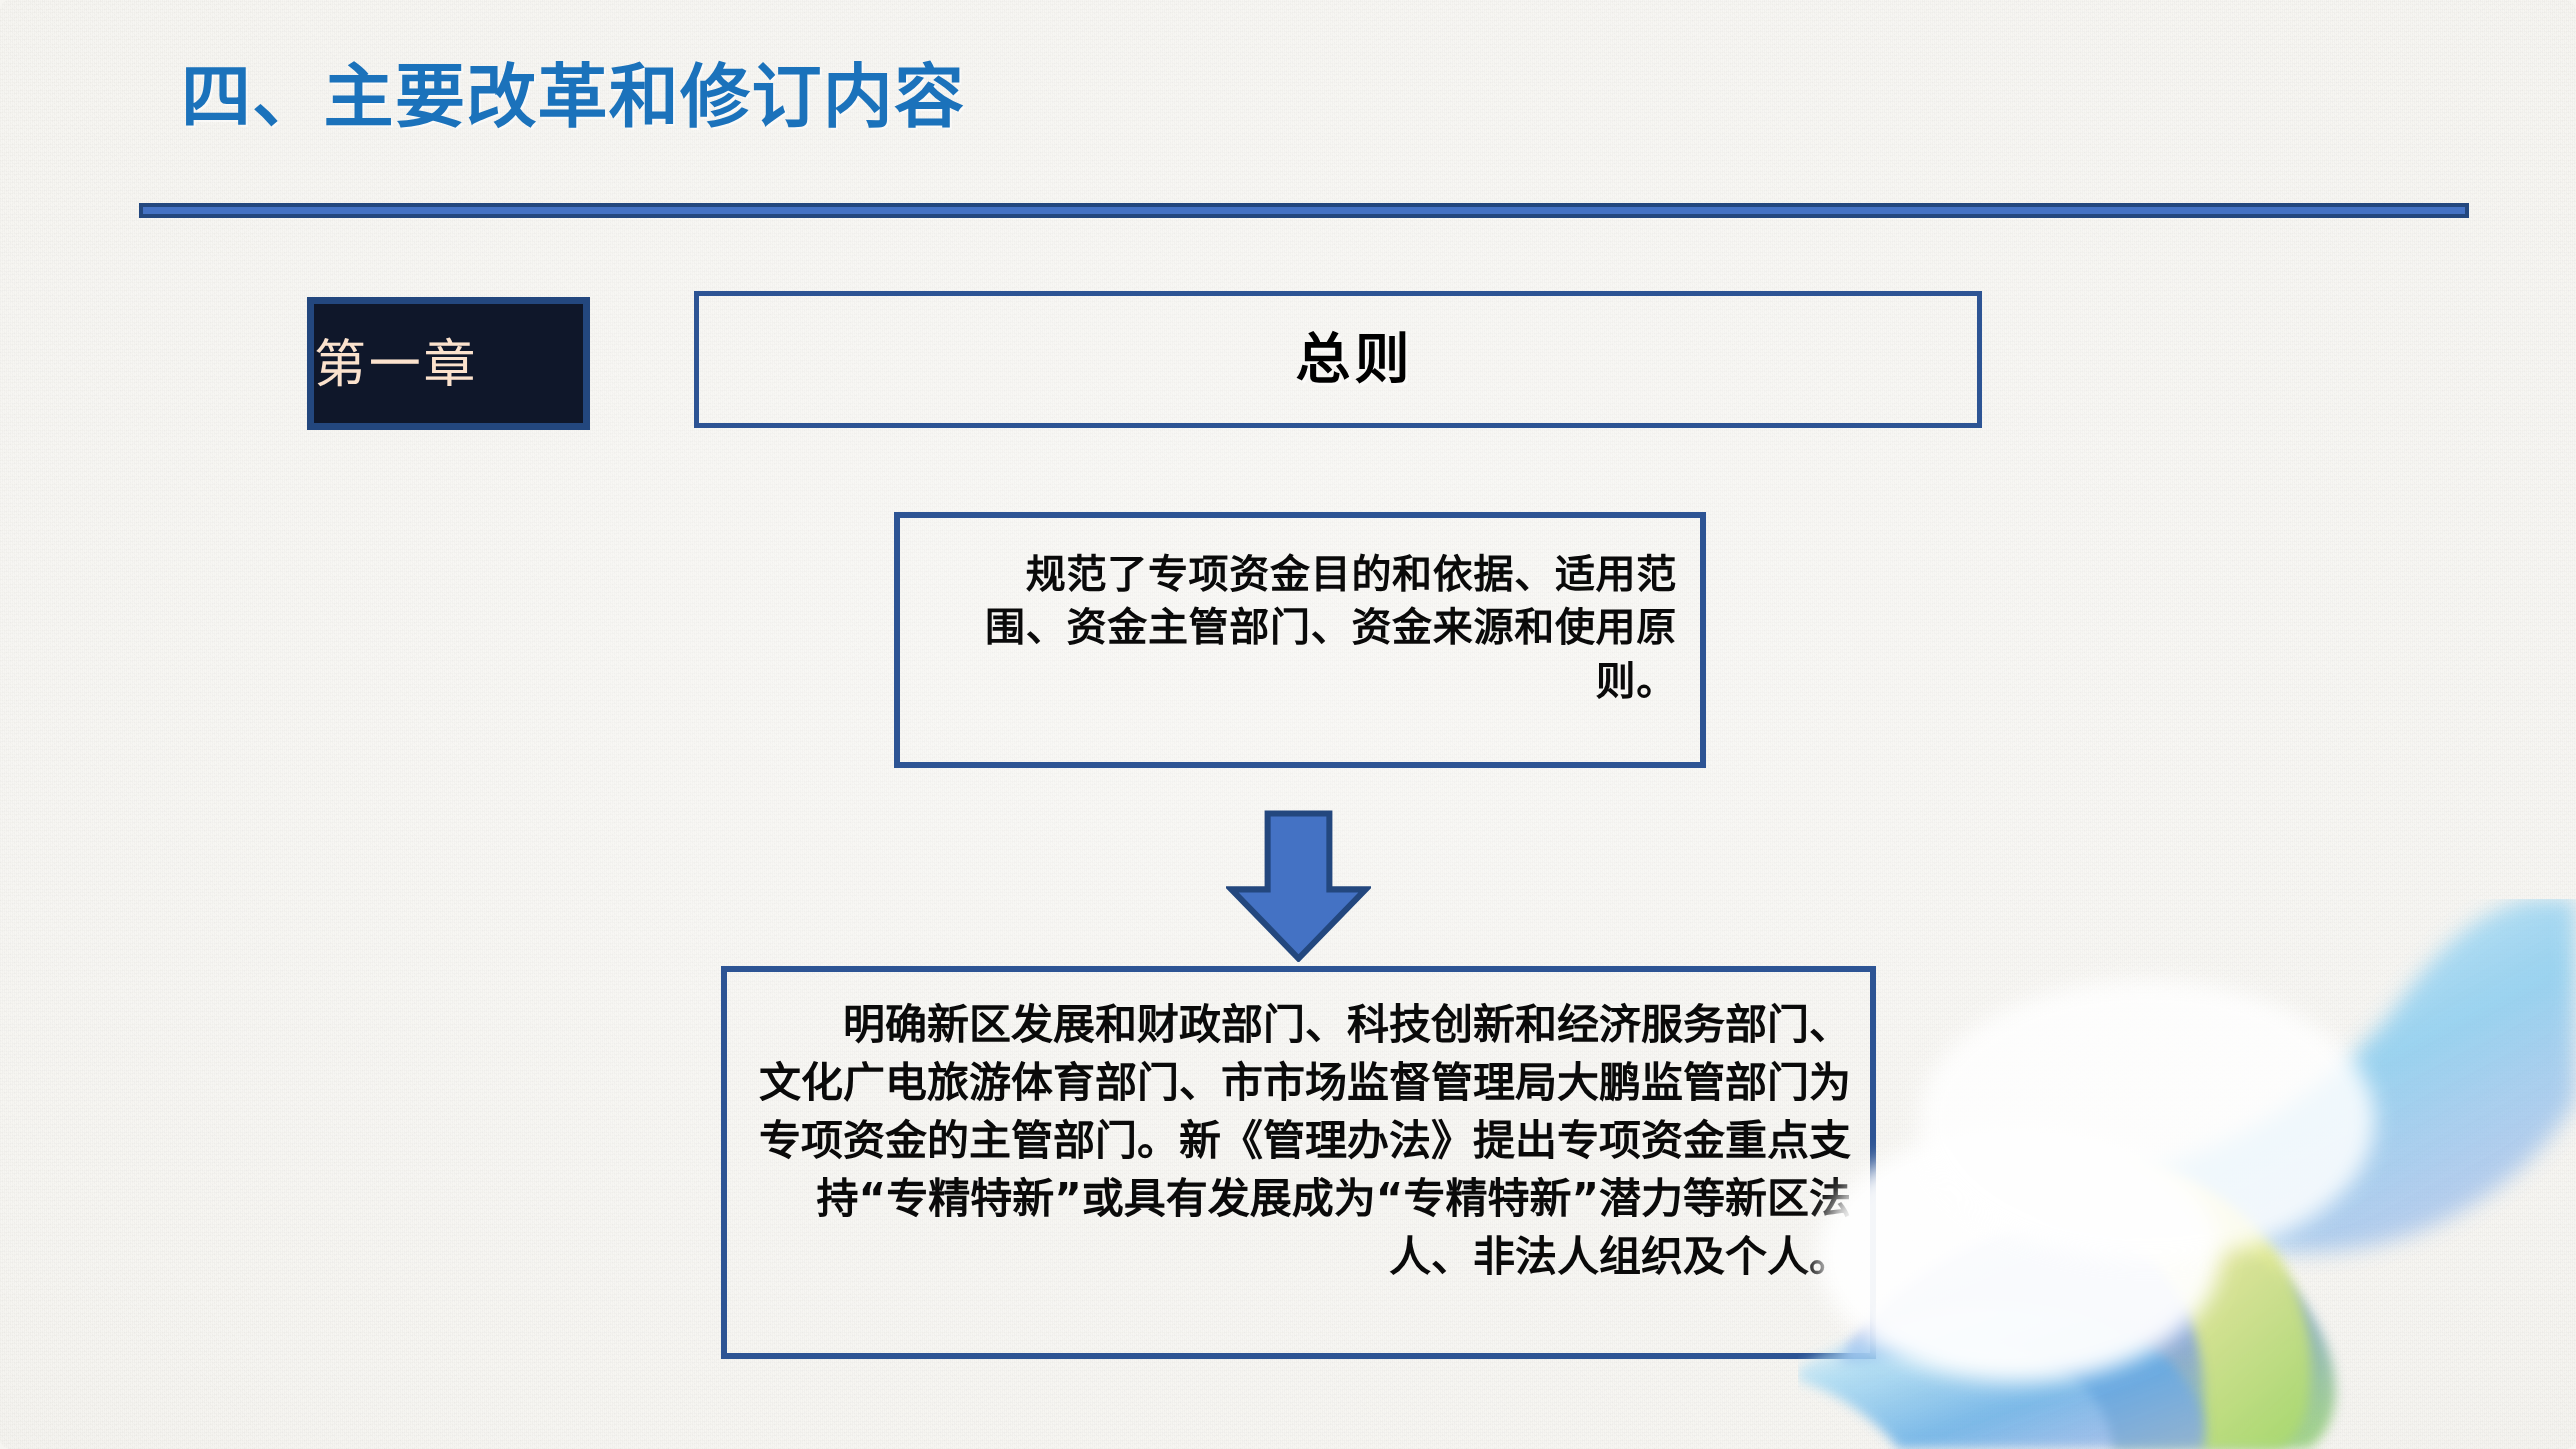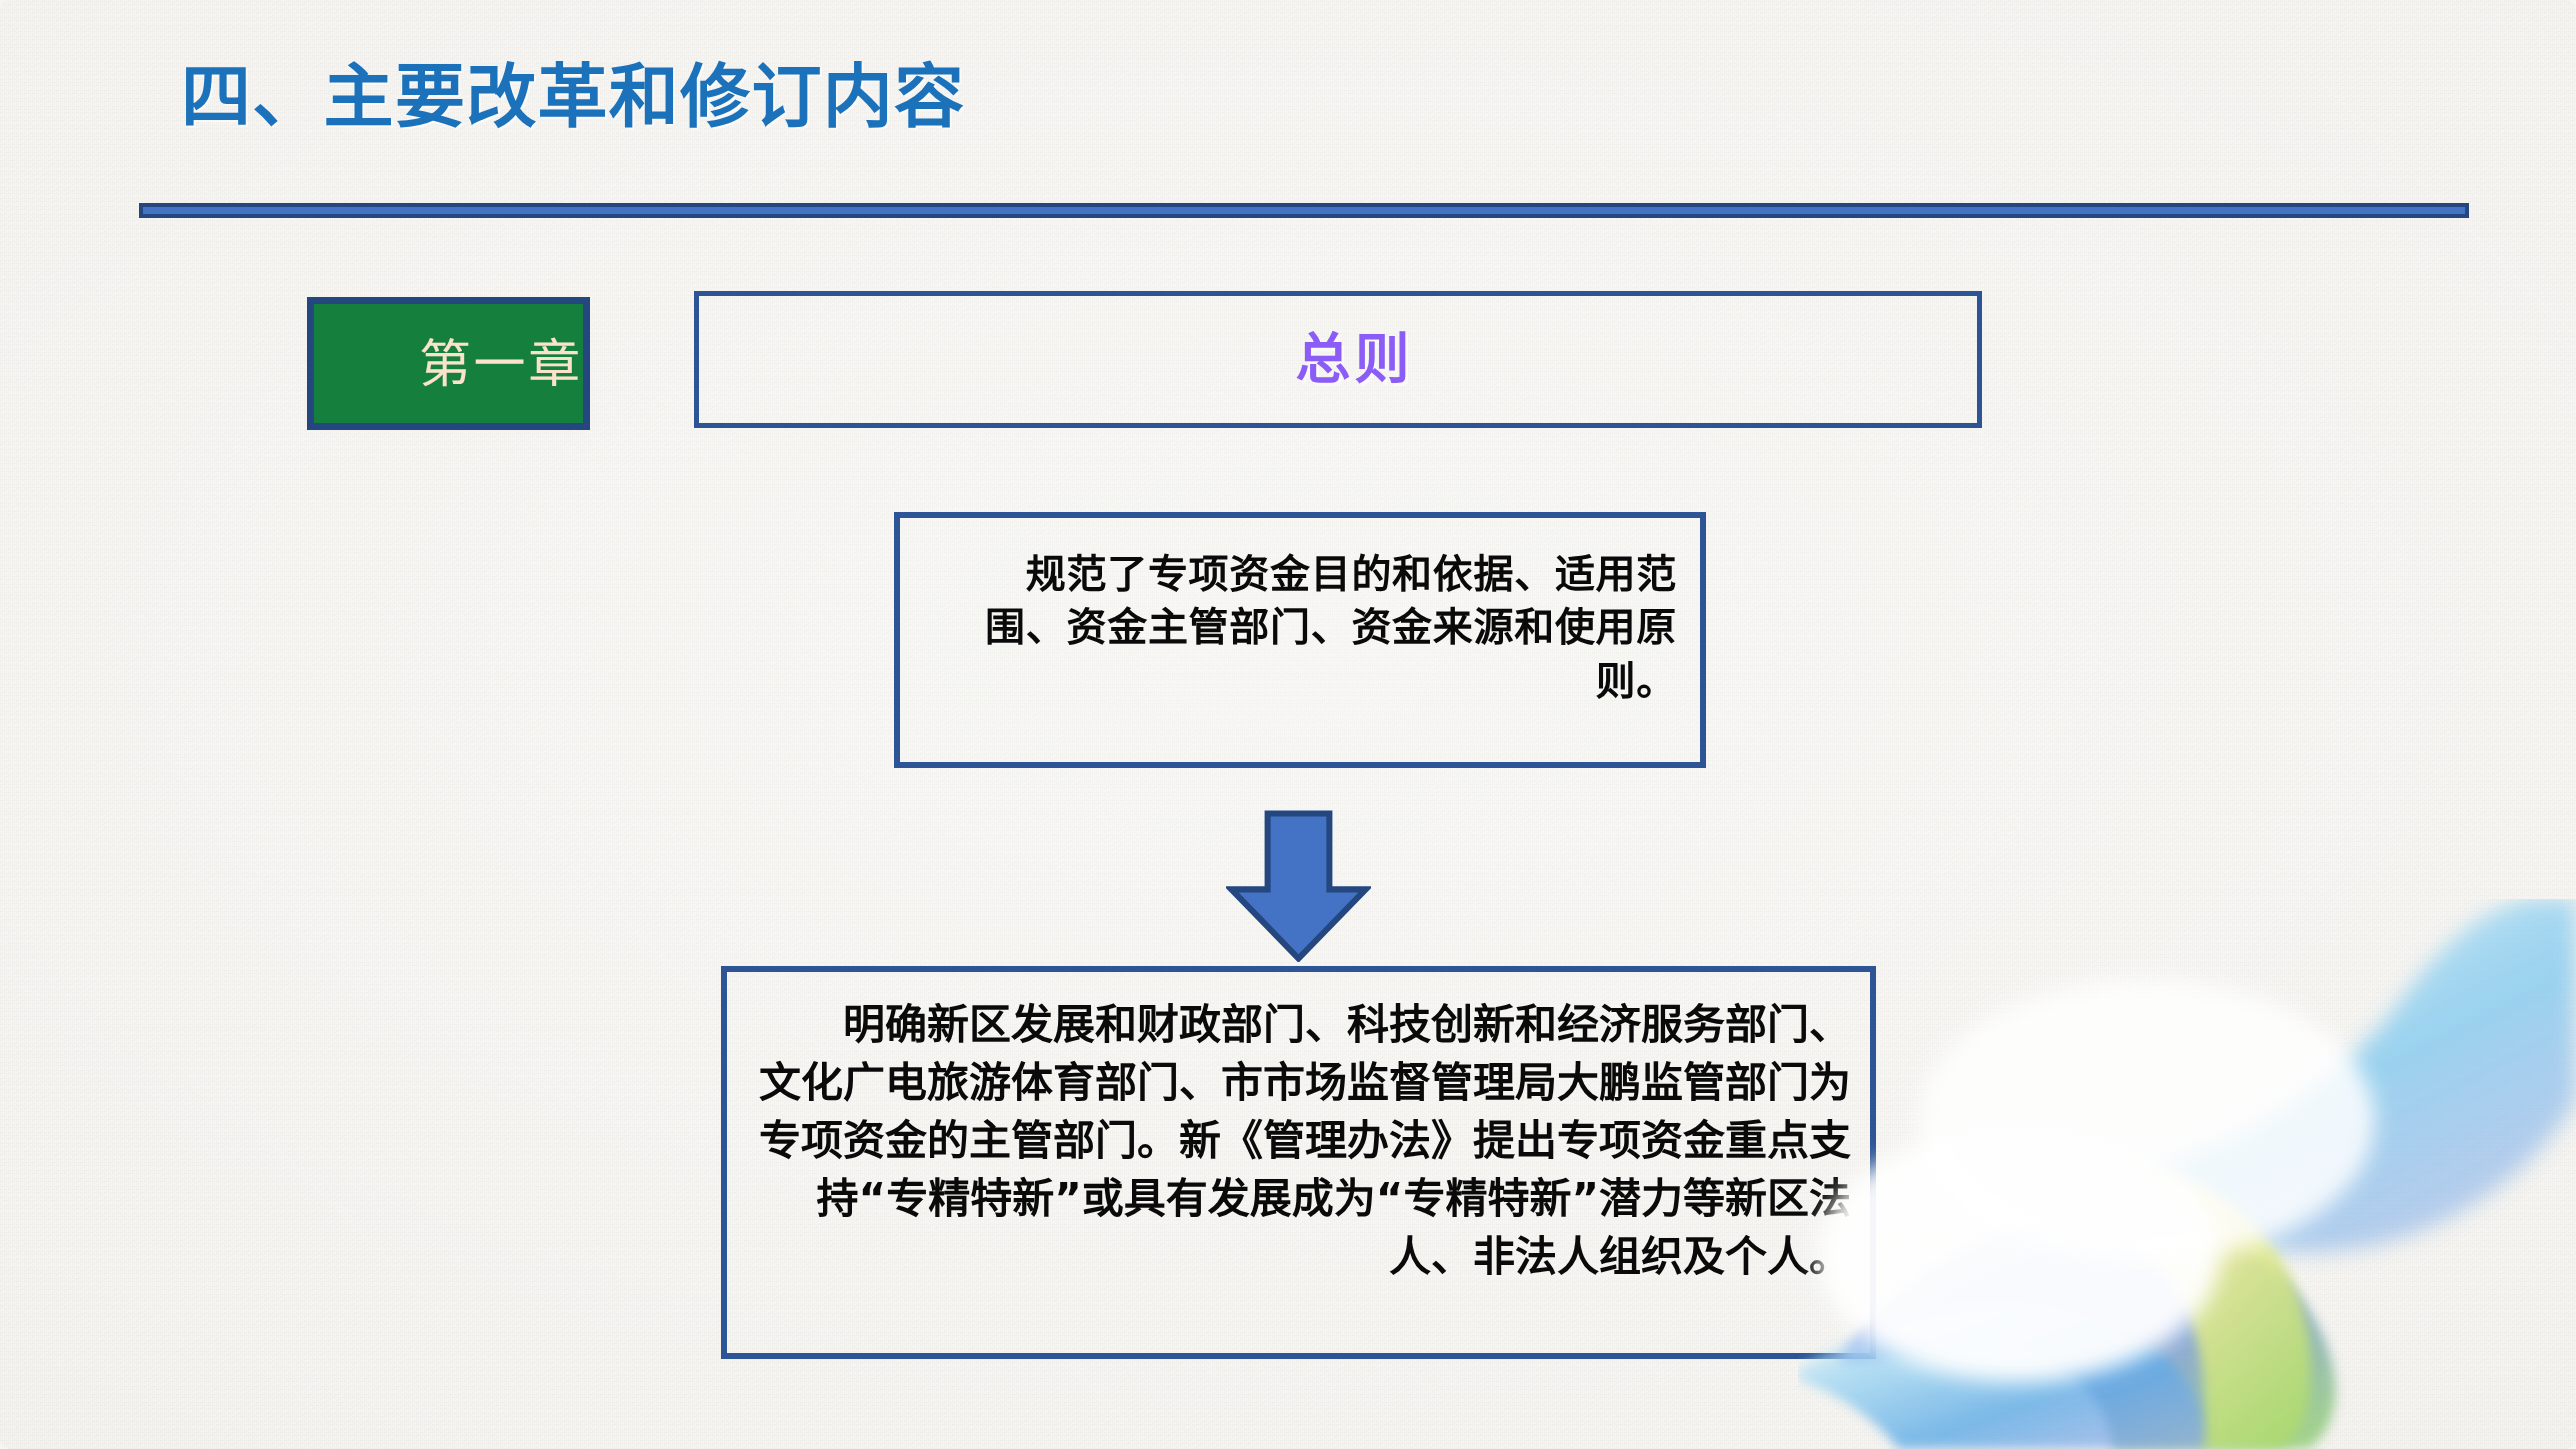--- a/index.html
+++ b/index.html
@@ -81,26 +81,26 @@
     box-sizing: border-box;
   }
 
   
   #chapter-badge {
     position: absolute;
     left: 307px;
     top: 297px;
     width: 283px;
     height: 133px;
-    background: #15803d;
+    background: #0f172a;
     border: 7.4px solid #23477e;
     box-sizing: border-box;
     display: flex;
     align-items: center;
-    justify-content: flex-end;
+    justify-content: flex-start;
   }
   #chapter-badge .label {
     font-size: 52px;
     color: #fbe2cd;
     font-weight: normal;
     letter-spacing: 2.7px;
     line-height: 1;
     font-family: "DejaVu Sans", "Liberation Sans", sans-serif;
   }
 
@@ -114,21 +114,21 @@
     background: transparent;
     border: 5.4px solid #2d5494;
     box-sizing: border-box;
     display: flex;
     align-items: center;
     justify-content: center;
   }
   #chapter-heading-box .label {
     font-size: 55px;
     font-weight: bold;
-    color: #8b5cf6;
+    color: #000000;
     letter-spacing: 4px;
     line-height: 1;
     text-shadow: 2.7px 2.7px 0 rgba(255,255,255,0.5);
     margin-left: 33px;
   }
 
   
   .textbox {
     position: absolute;
     border: 6px solid #2d5494;

